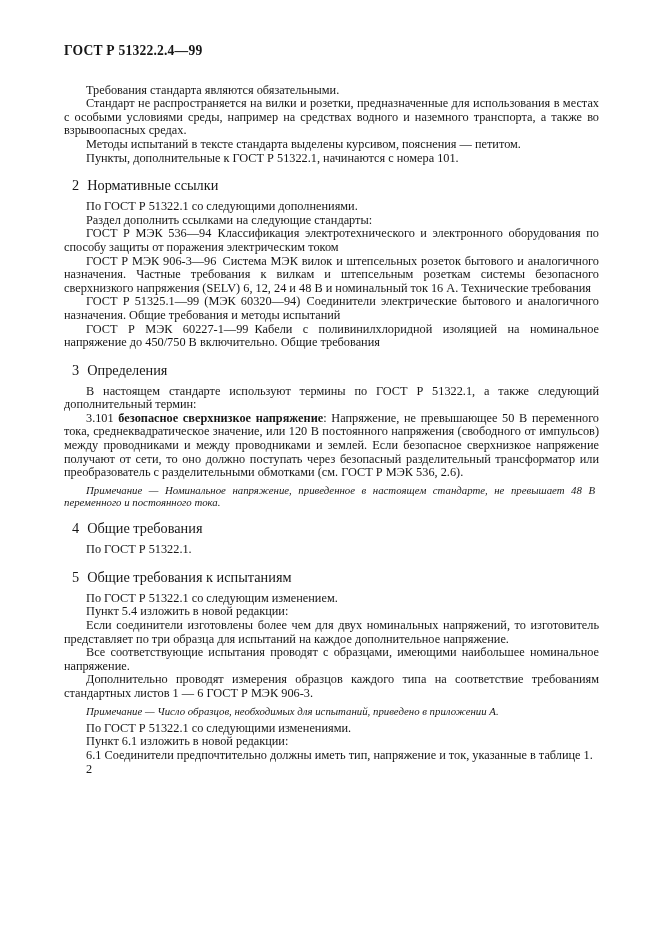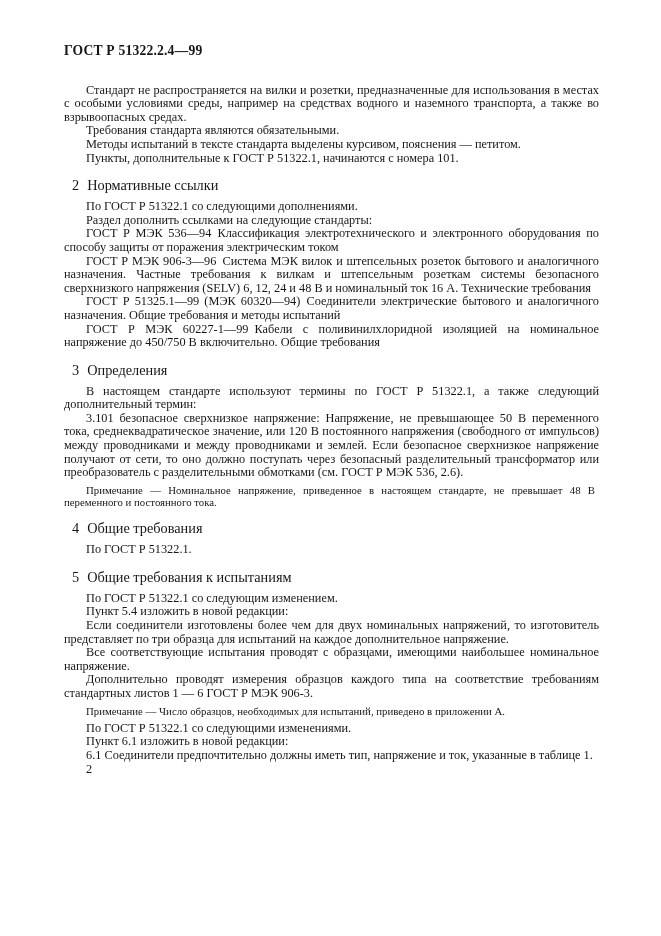--- a/index.html
+++ b/index.html
@@ -33,37 +33,38 @@
     line-height: 16px;
     margin: 12px 0 7px 8px;
   }
   .heading .hnum { margin-right: 8px; }
   p.note {
     margin: 4px 4px 5px 0;
     font-size: 10.8px;
     line-height: 12.2px;
     text-align: justify;
     text-indent: 22px;
+    font-style: italic;
   }
-  .term-name { font-weight: normal; margin-top: 9px; }
+  .term-name { font-weight: bold; margin-top: 9px; }
   .page-number {
     margin: 13px 0 0 0;
     text-align: left;
     text-indent: 0;
   }
 </style>
 </head>
 <body>
 
 <div class="page">
 
   <div class="doc-code">ГОСТ Р 51322.2.4—99</div>
 
+  <p class="body">Требования стандарта являются обязательными.</p>
   <p class="body">Стандарт не распространяется на вилки и розетки, предназначенные для использования в местах с особыми условиями среды, например на средствах водного и наземного транспорта, а также во взрывоопасных средах.</p>
-  <p class="body">Требования стандарта являются обязательными.</p>
   <p class="body">Методы испытаний в тексте стандарта выделены курсивом, пояснения — петитом.</p>
   <p class="body">Пункты, дополнительные к ГОСТ Р 51322.1, начинаются с номера 101.</p>
 
   <div class="heading">
     <span class="hnum">2</span><span>Нормативные ссылки</span>
   </div>
   <p class="body">По ГОСТ Р 51322.1 со следующими дополнениями.</p>
   <p class="body">Раздел дополнить ссылками на следующие стандарты:</p>
   <p class="body">ГОСТ Р МЭК 536—94 Классификация электротехнического и электронного оборудования по способу защиты от поражения электрическим током</p>
   <p class="body">ГОСТ Р МЭК 906-3—96 Система МЭК вилок и штепсельных розеток бытового и аналогичного назначения. Частные требования к вилкам и штепсельным розеткам системы безопасного сверхнизкого напряжения (SELV) 6, 12, 24 и 48 В и номинальный ток 16 А. Технические требования</p>

